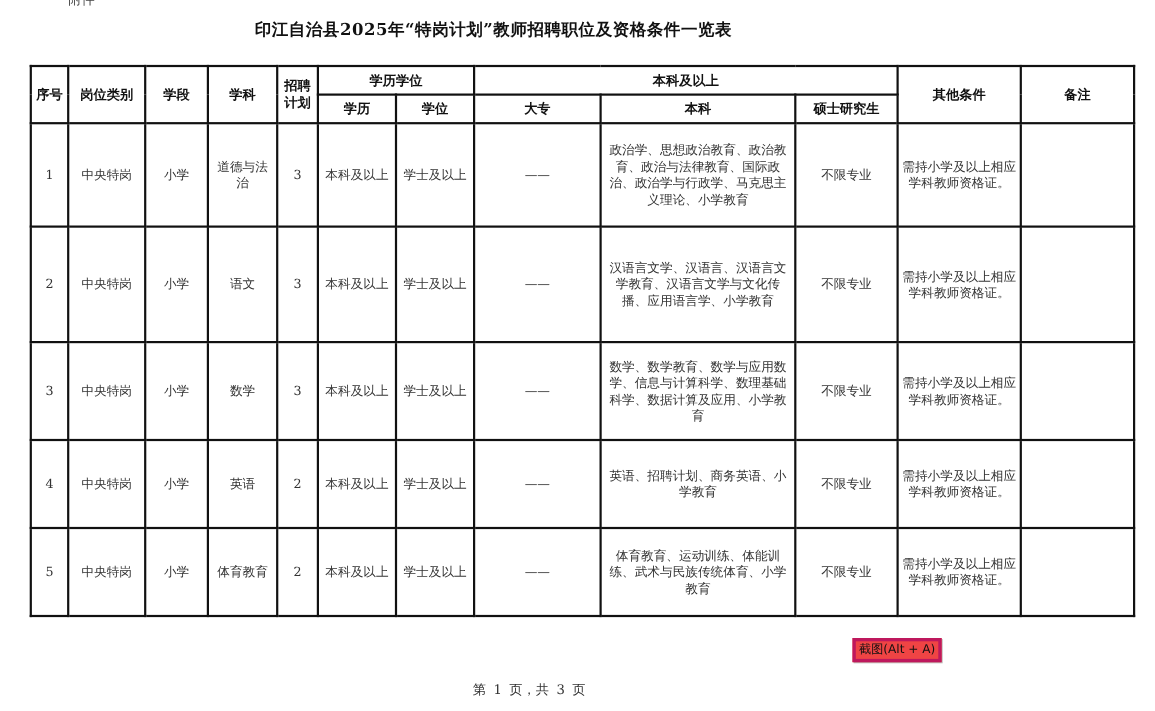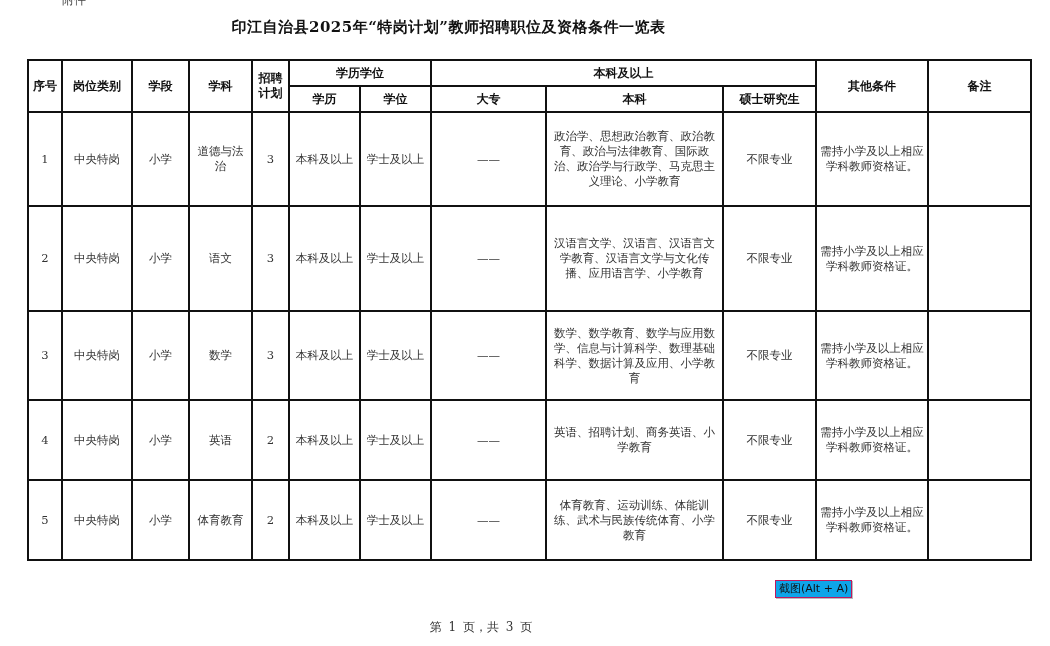--- a/index.html
+++ b/index.html
@@ -27,21 +27,21 @@
   table.grid th {
     font-family: "DejaVu Sans", "Liberation Sans", sans-serif;
     font-weight: bold; color: #111; font-size: 12px;
   }
   .h1 { height: 26px; }
   .h2 { height: 26px; }
   td.major { text-align: left; padding: 0 2px 0 3px; font-size: 11.5px; line-height: 14.5px; }
   td.other { text-align: left; padding: 0 3px; line-height: 15px; margin-left: 16px; }
   .screenshot-tip {
     position: absolute; left: 775px; top: 580px; padding: 0 3px;
-    border: 1px solid #be185d; background: #0ea5e9; color: #111;
+    border: 3px solid #be185d; background: #ef4444; color: #111;
     font-family: "DejaVu Sans", "Liberation Sans", sans-serif; font-size: 11px;
     line-height: 16px; box-shadow: 1px 1px 0 #bbb;
   }
   .page-footer {
     position: absolute; left: 0; width: 962px; top: 619px; text-align: center;
     font-size: 12px; color: #333; word-spacing: 3px;
   }
 </style>
 </head>
 <body>

